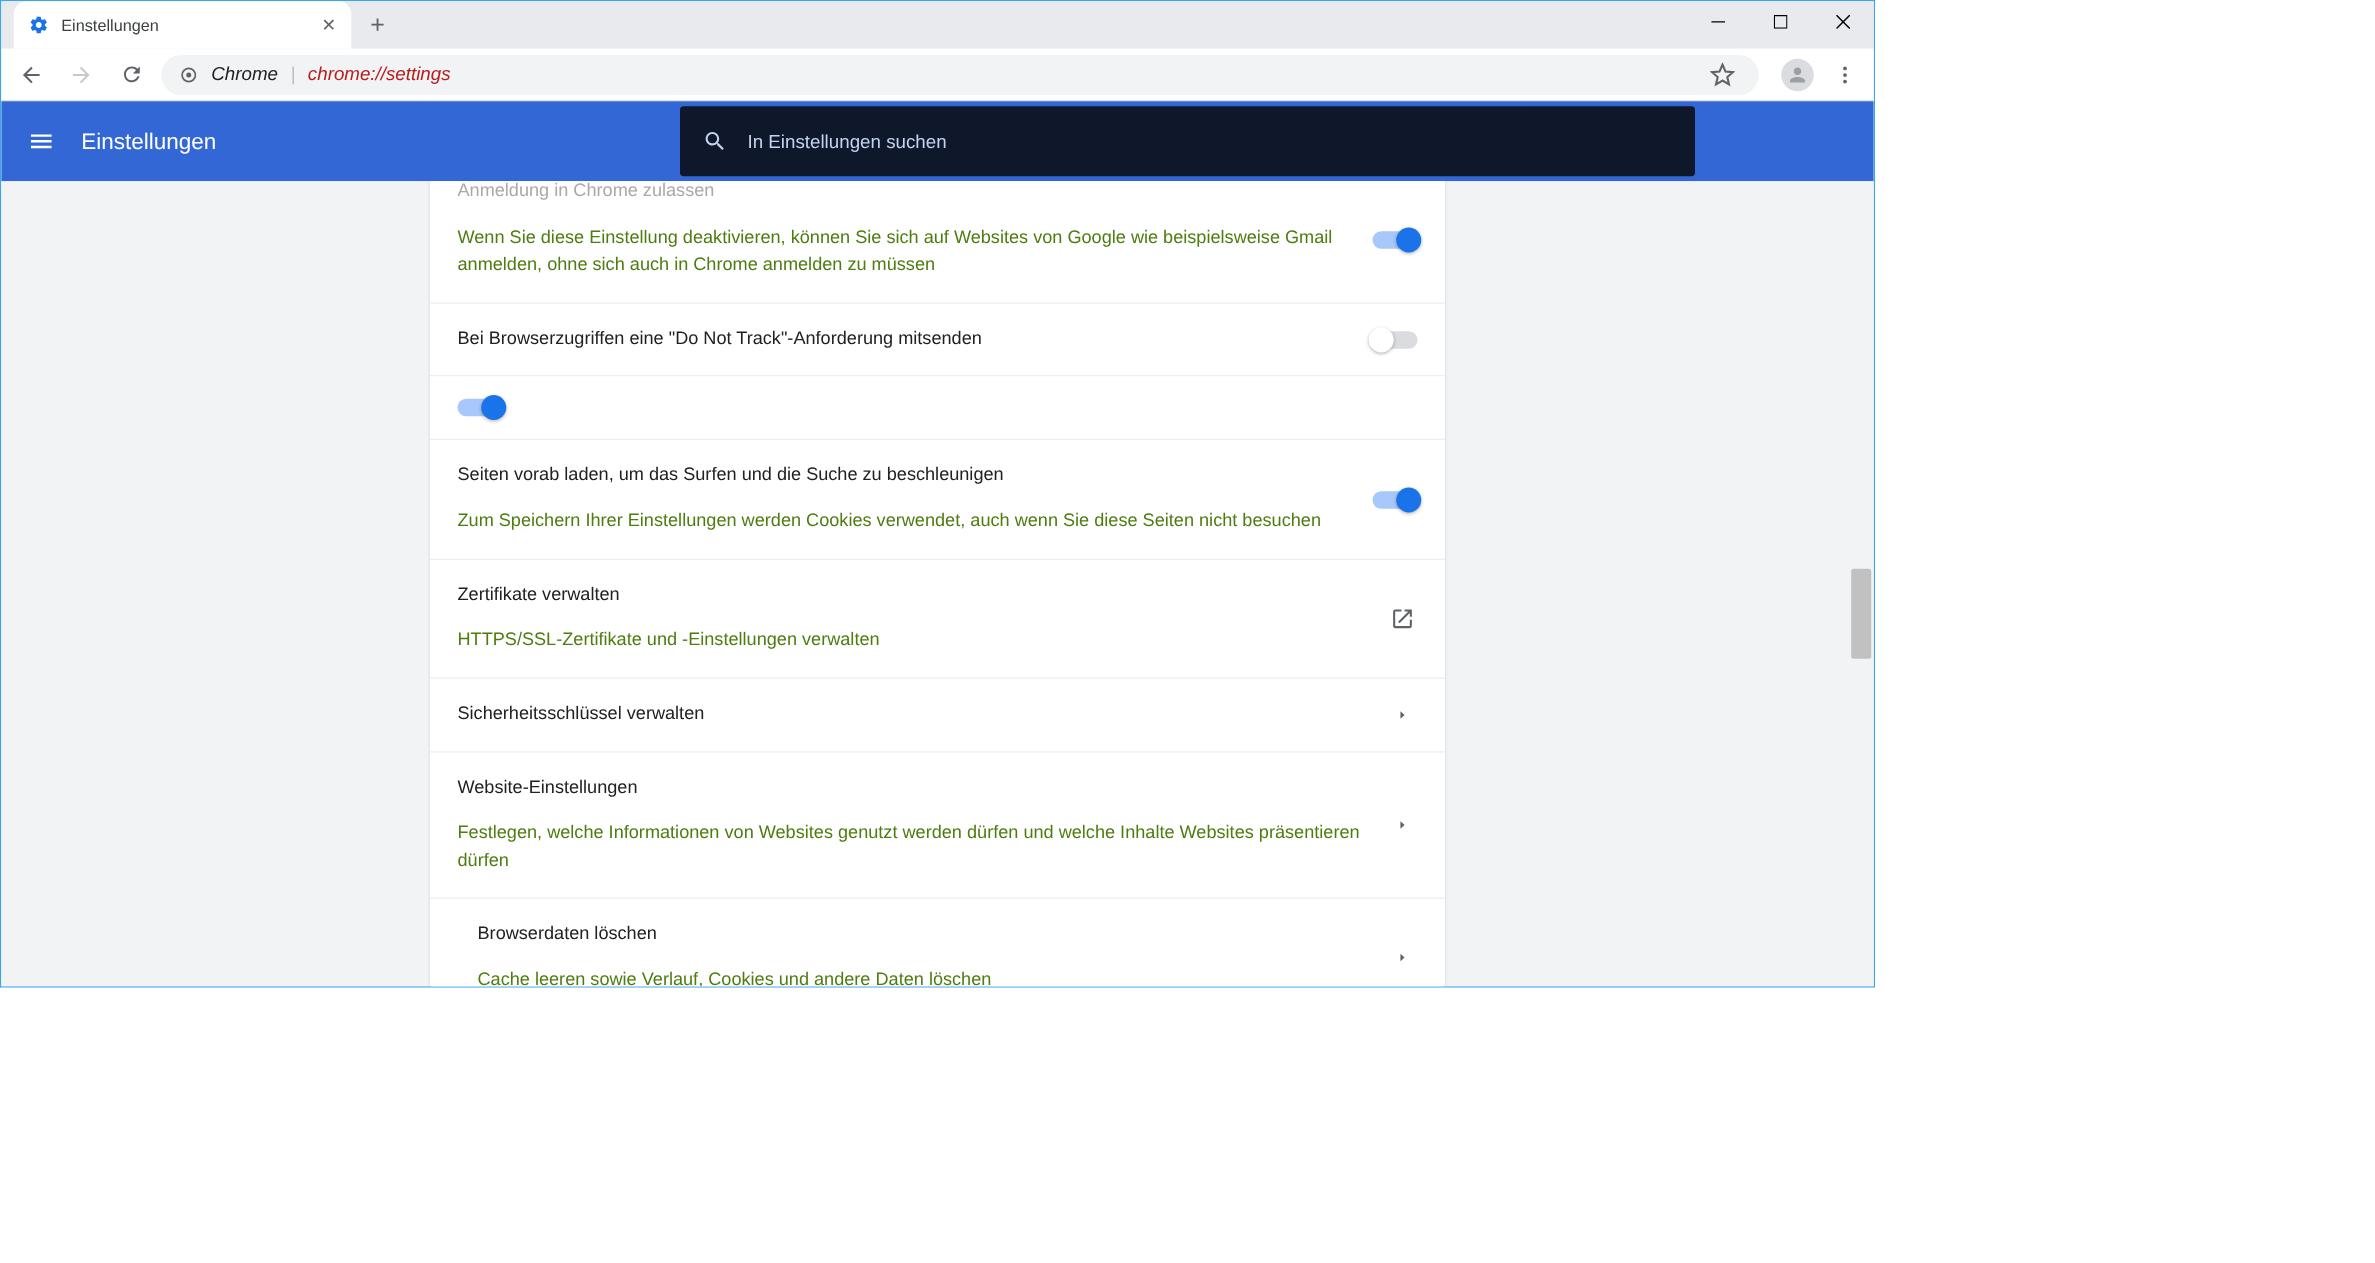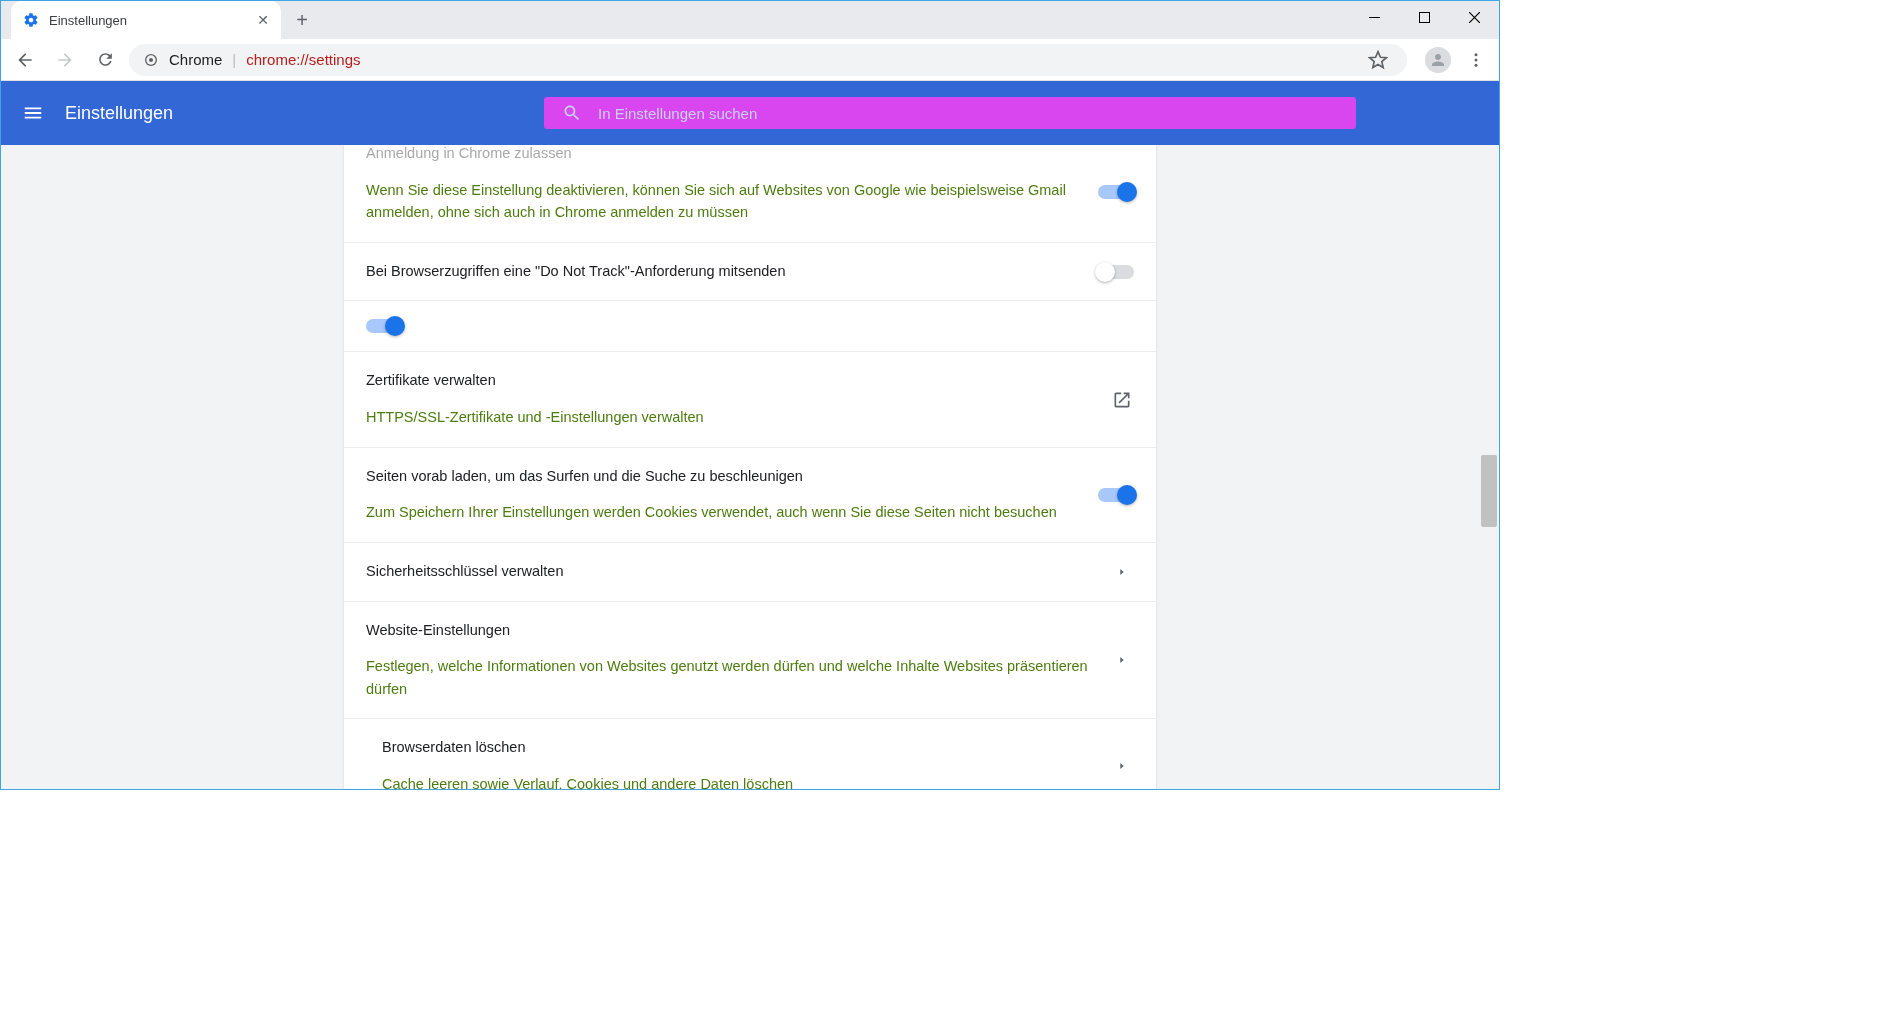--- a/index.html
+++ b/index.html
@@ -14,34 +14,34 @@
 .newtab { width: 30px; height: 30px; margin: 4px 6px; display: flex; align-items: center; justify-content: center; color: #5f6368; font-size: 20px; cursor: pointer; }
 .wincontrols { margin-left: auto; display: flex; }
 .wincontrols > div { width: 50px; height: 32px; display: flex; align-items: center; justify-content: center; color: #3c4043; cursor: pointer; }
 
 
 .addrrow { height: 42px; background: #fff; display: flex; align-items: center; padding: 0 8px; gap: 8px; border-bottom: 1px solid #e0e0e0; }
 .navbtn { width: 32px; height: 32px; display: flex; align-items: center; justify-content: center; cursor: pointer; border-radius: 50%; }
 .navbtn.disabled svg { opacity: .35; }
 .omnibox { flex: 1; height: 32px; background: #f1f3f4; border-radius: 16px; display: flex; align-items: center; padding: 0 14px; gap: 10px; }
 .omniglobe { width: 16px; height: 16px; display:flex; }
-.omnitext { font-size: 15px; display: flex; align-items: center; gap: 10px; }
+.omnitext { font-size: 15px; display: flex; align-items: center; gap: 10px; font-style: italic; }
 .omnitext .pipe { color: #bdbdbd; }
 .omnitext .dim { color: #b91c1c; }
 .omnitext .dark { color: #202124; }
 .addr-right { display: flex; align-items: center; gap: 10px; margin-left: 10px; }
 .iconbtn { width: 30px; height: 30px; display:flex; align-items:center; justify-content:center; cursor:pointer; color:#5f6368; }
 .avatar { width: 26px; height: 26px; border-radius: 50%; background: #dadce0; display:flex; align-items:center; justify-content:center; }
 
 
 .blueheader { height: 64px; background: #3367d6; color: #fff; display: flex; align-items: center; padding: 0 20px; }
 .hamburger { width: 24px; height: 24px; cursor: pointer; display:flex; align-items:center; justify-content:center; margin-right: 20px; }
 .headtitle { font-size: 18px; font-weight: 400; }
 .searchwrap { margin-left: auto; margin-right: auto; position: absolute; left: 50%; transform: translateX(-50%); }
-.searchbox { width: 812px; height: 32px; background: #d946ef; border-radius: 3px; display: flex; align-items: center; padding: 0 18px; gap: 16px; }
+.searchbox { width: 812px; height: 56px; background: #0f172a; border-radius: 3px; display: flex; align-items: center; padding: 0 18px; gap: 16px; }
 .searchbox input { background: transparent; border: none; outline: none; color: #fff; font-size: 15px; flex: 1; }
 .searchbox input::placeholder { color: #c5d3f0; }
 
 
 .content { background: #f1f3f4; height: calc(790px - 38px - 42px - 64px); position: relative; display: flex; justify-content: center; overflow: hidden; }
 .card { width: 812px; background: #fff; border-radius: 0 0 4px 4px; box-shadow: 0 1px 3px rgba(0,0,0,.12); margin-top: -2px; }
 .row { padding: 18px 22px; border-bottom: 1px solid #eeeeee; display: flex; align-items: center; gap: 9px; cursor: default; }
 .row.clickable { cursor: pointer; }
 .row:last-child { border-bottom: none; padding-left: 38px; }
 .rowtext { flex: 1; }
@@ -192,43 +192,43 @@
         </div>
     </div>
 
     <div class="row">
       <div class="toggle on">
           <div class="track"></div>
           <div class="knob"></div>
         </div>
     </div>
 
+    <div class="row">
+      <div class="rowtext">
+        <div class="rowtitle">Seiten vorab laden, um das Surfen und die Suche zu beschleunigen</div>
+        <div class="rowsub">Zum Speichern Ihrer Einstellungen werden Cookies verwendet, auch wenn Sie diese Seiten nicht besuchen</div>
+      </div>
+      <div class="toggle on">
+          <div class="track"></div>
+          <div class="knob"></div>
+        </div>
+    </div>
+
     <div class="row clickable">
       <div class="rowtext">
         <div class="rowtitle">Zertifikate verwalten</div>
         <div class="rowsub">HTTPS/SSL-Zertifikate und -Einstellungen verwalten</div>
       </div>
       <div class="rowicon">
         <svg width="20" height="20" viewBox="0 0 24 24">
             <path fill="#5f6368" d="M19 19H5V5h6V3H5c-1.1 0-2 .9-2 2v14c0 1.1.9 2 2 2h14c1.1 0 2-.9 2-2v-6h-2v6zM14 3v2h3.59l-9.83 9.83 1.41 1.41L19 6.41V10h2V3h-7z"></path>
           </svg>
       </div>
     </div>
 
-    <div class="row">
-      <div class="rowtext">
-        <div class="rowtitle">Seiten vorab laden, um das Surfen und die Suche zu beschleunigen</div>
-        <div class="rowsub">Zum Speichern Ihrer Einstellungen werden Cookies verwendet, auch wenn Sie diese Seiten nicht besuchen</div>
-      </div>
-      <div class="toggle on">
-          <div class="track"></div>
-          <div class="knob"></div>
-        </div>
-    </div>
-
     <div class="row clickable">
       <div class="rowtext">
         <div class="rowtitle">Sicherheitsschlüssel verwalten</div>
       </div>
       <div class="rowicon">
         <svg width="10" height="10" viewBox="0 0 24 24">
             <path fill="#5f6368" d="M8 5l8 7-8 7z"></path>
           </svg>
       </div>
     </div>

